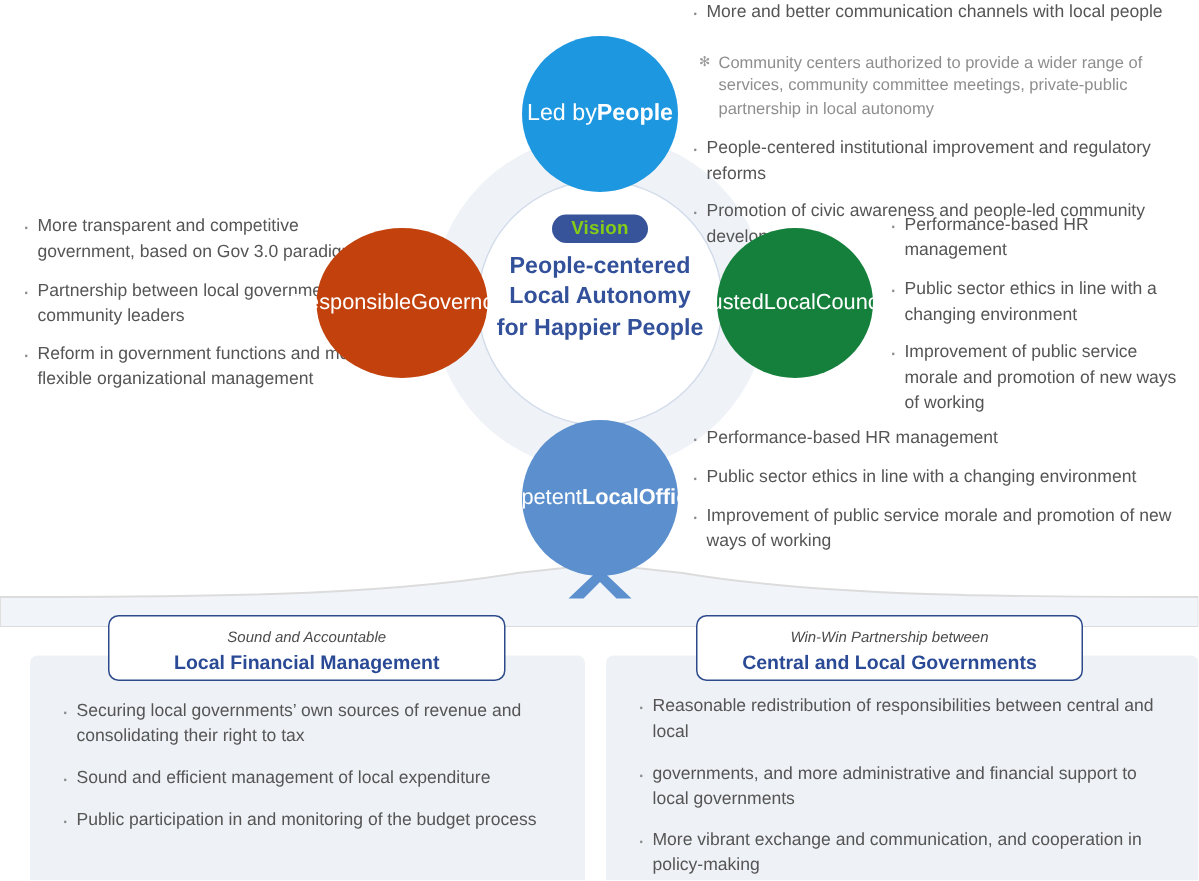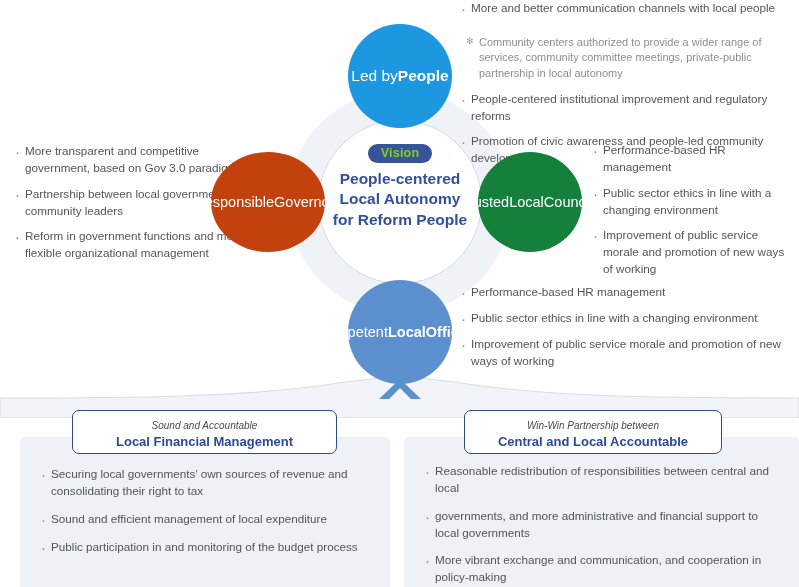--- a/index.html
+++ b/index.html
@@ -236,21 +236,21 @@
   </svg>
 
   <div class="ring-outer"></div>
   <div class="ring-inner"></div>
 
   <div class="vision-wrap">
     <div class="vision-badge">Vision</div>
     <div class="vision-text">
       <span>People-centered</span>
       <span>Local Autonomy</span>
-      <span>for Reform People</span>
+      <span>for Happier People</span>
     </div>
   </div>
 
   <div class="node" id="node-led">
     <span class="l1">Led by</span>
     <span class="l2">People</span>
   </div>
 
   <div class="node" id="node-gov">
     <span>Responsible</span>
@@ -301,21 +301,21 @@
   <div class="panel" id="panel-left"></div>
   <div class="panel" id="panel-right"></div>
 
   <div class="panel-head" id="head-left">
     <div class="head-l1">Sound and Accountable</div>
     <div class="head-l2">Local Financial Management</div>
   </div>
 
   <div class="panel-head" id="head-right">
     <div class="head-l1">Win-Win Partnership between</div>
-    <div class="head-l2">Central and Local Accountable</div>
+    <div class="head-l2">Central and Local Governments</div>
   </div>
 
   <div class="panel-body" id="body-left">
     <div class="bul">Securing local governments’ own sources of revenue and consolidating their right to tax</div>
     <div class="bul">Sound and efficient management of local expenditure</div>
     <div class="bul">Public participation in and monitoring of the budget process</div>
   </div>
 
   <div class="panel-body" id="body-right">
     <div class="bul">Reasonable redistribution of responsibilities between central and local</div>

